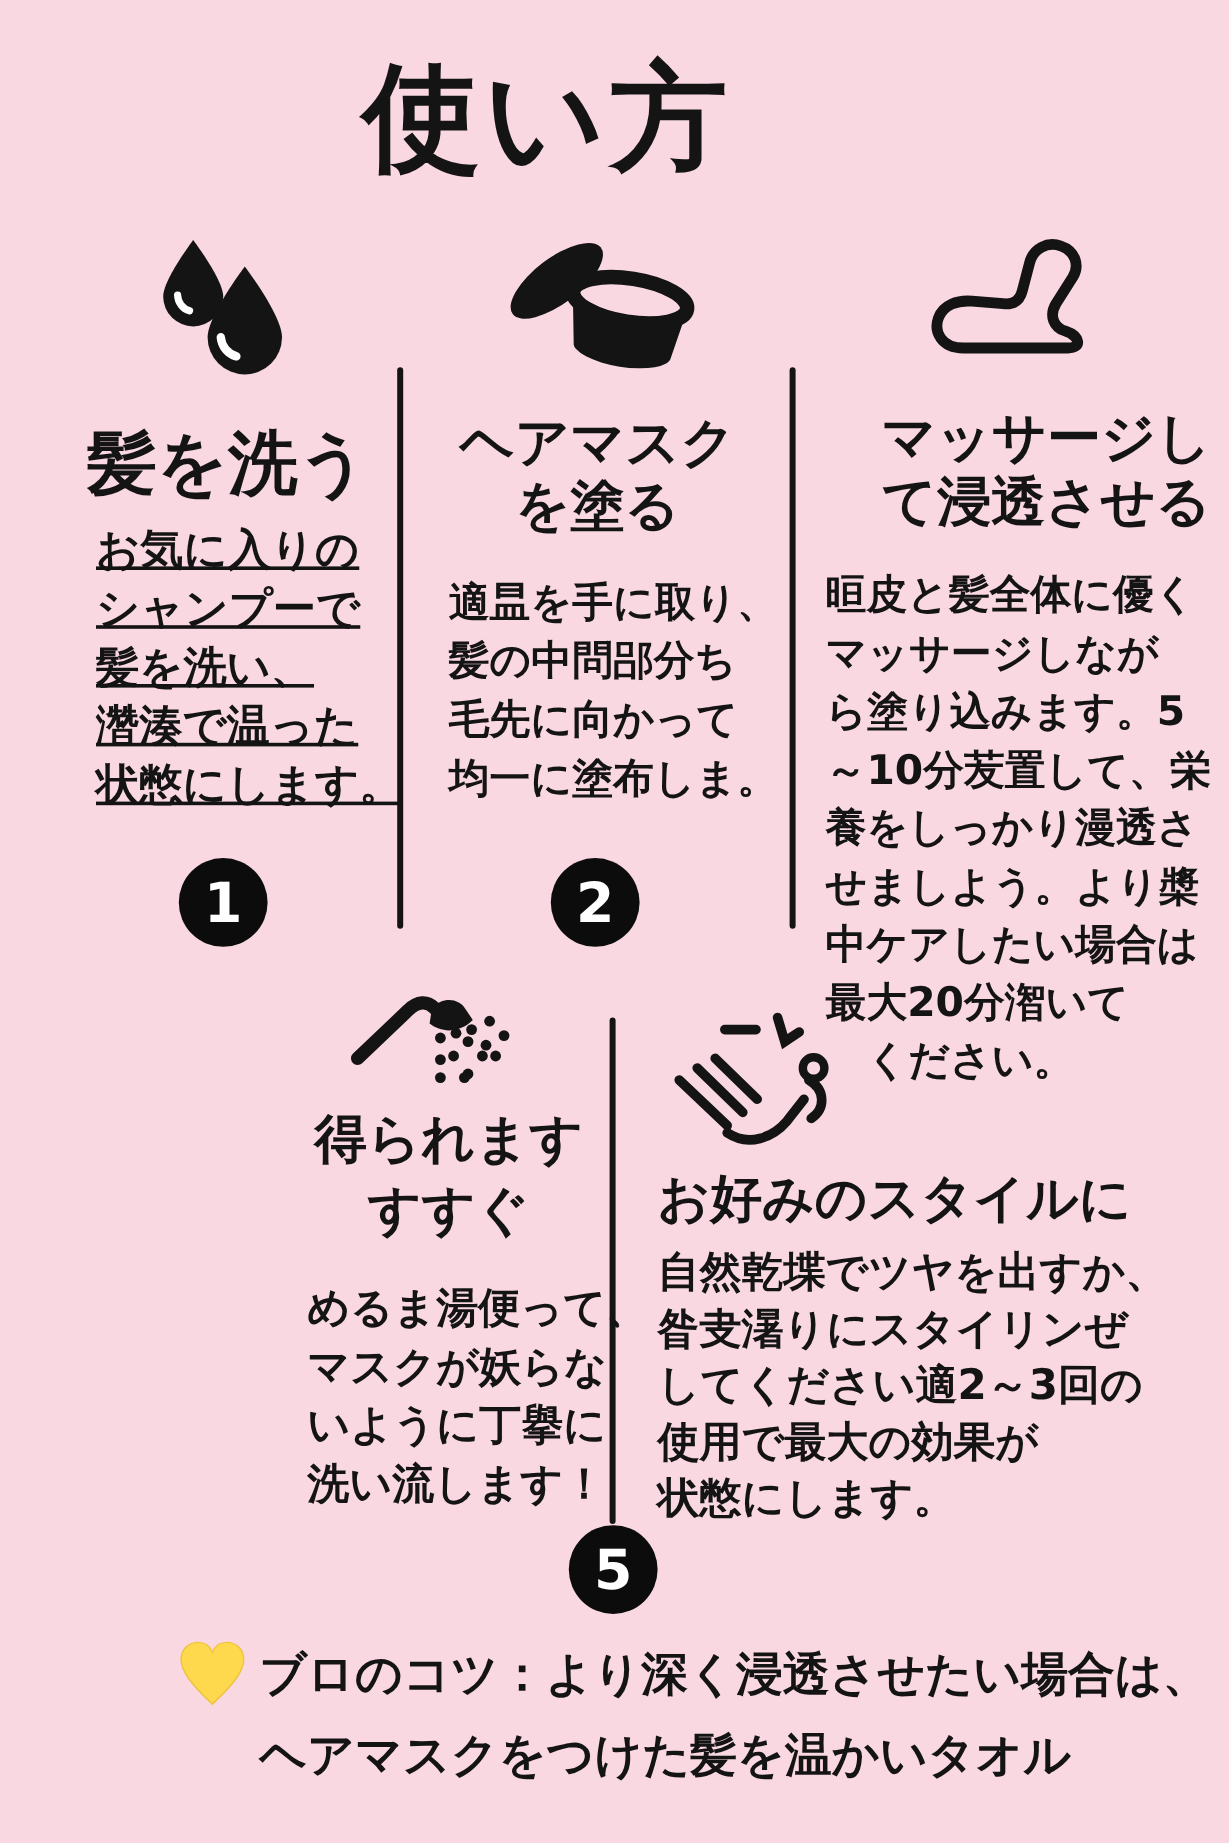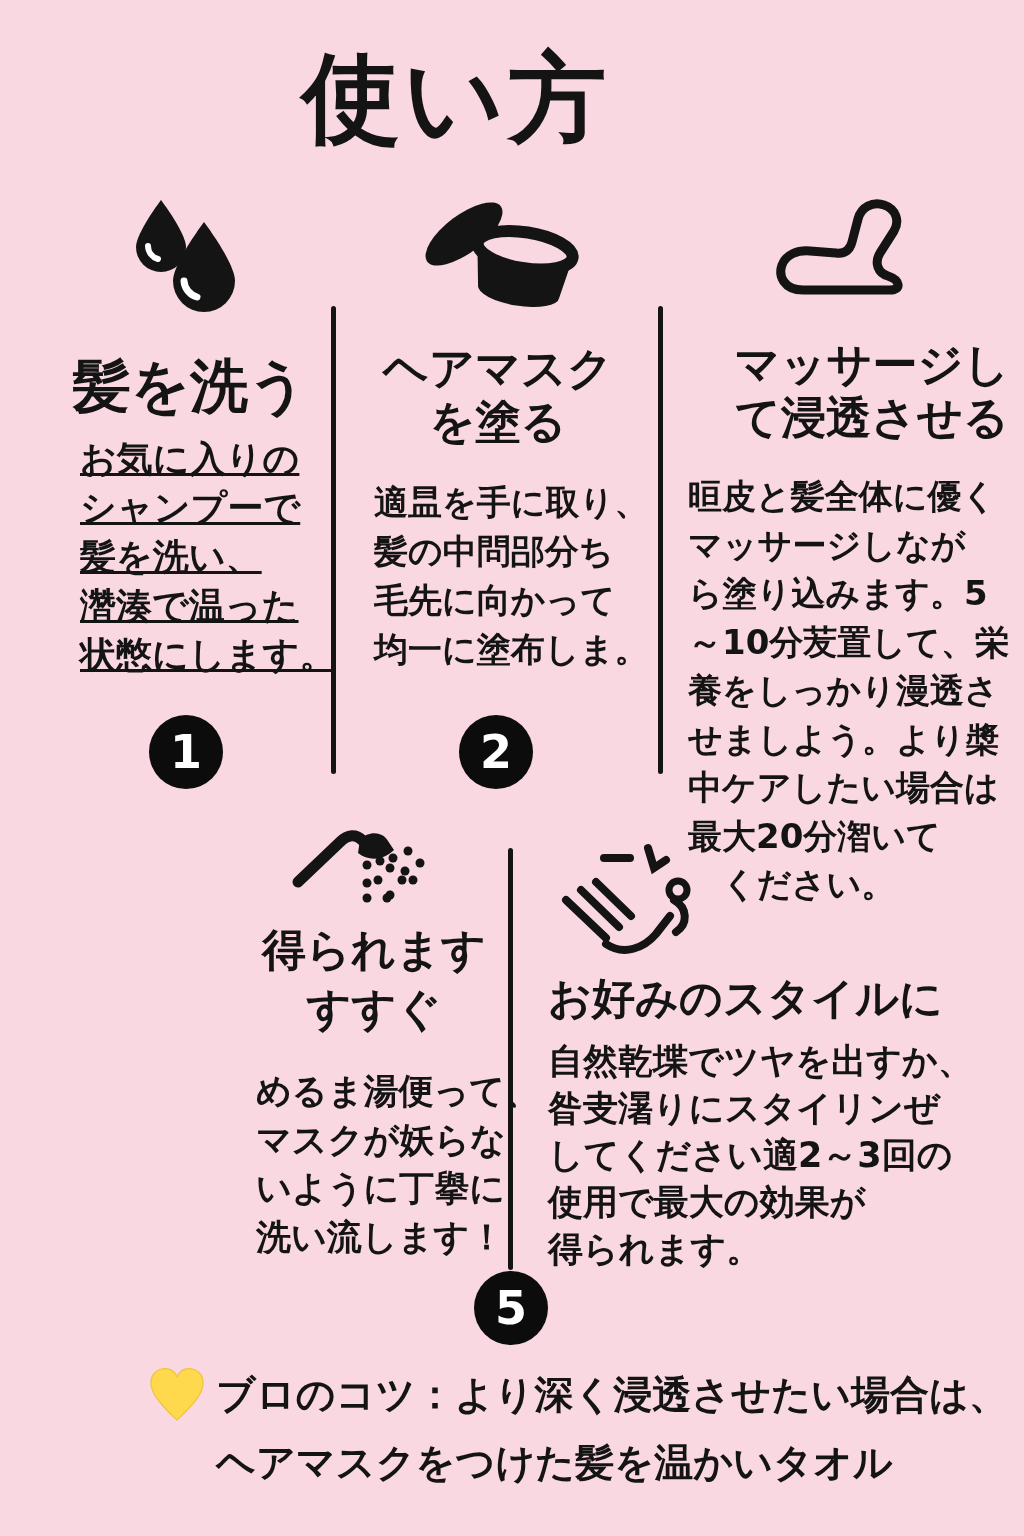--- a/index.html
+++ b/index.html
@@ -178,21 +178,21 @@
       <path d="M54,106 C72,118 92,110 104,96 L118,78"></path>
       <path d="M122,62 C136,70 136,86 124,94"></path>
     </g>
   </svg>
 </div>
 <h2 class="abs step-title t5">お好みのスタイルに</h2>
 <div class="abs step-body b5">自然乾堞でツヤを出すか、
 昝叏濐りにスタイリンぜ
 してください適2～3回の
 使用で最大の効果が
-得られます。</div>
+状憋にします。</div>
 <div class="abs badge badge5">5</div>
 
 <div class="abs icon heart-pos">
   <svg width="62" height="70" viewBox="0 0 100 95">
     <path d="M50,88 C22,62 8,44 8,28 C8,13 19,5 31,5 C41,5 47,11 50,18 C53,11 59,5 69,5 C81,5 92,13 92,28 C92,44 78,62 50,88 Z" fill="#ffd94d" stroke="#eec43f" stroke-width="2"></path>
   </svg>
 </div>
 <div class="abs tip-line tip1">ブロのコツ：より深く浸透させたい場合は、</div>
 <div class="abs tip-line tip2">ヘアマスクをつけた髪を温かいタオル</div>
 

